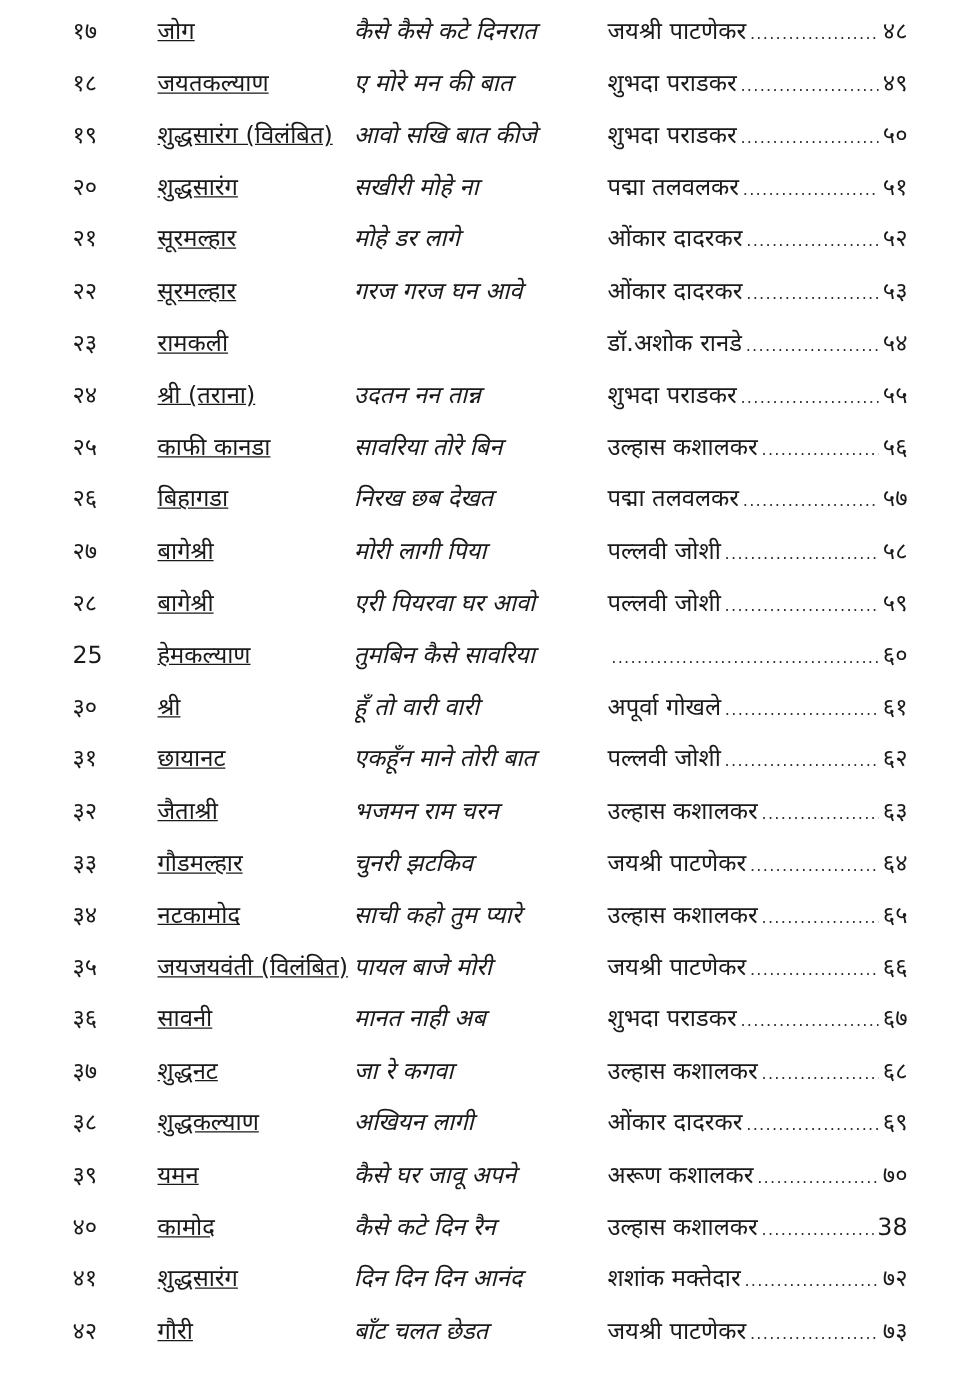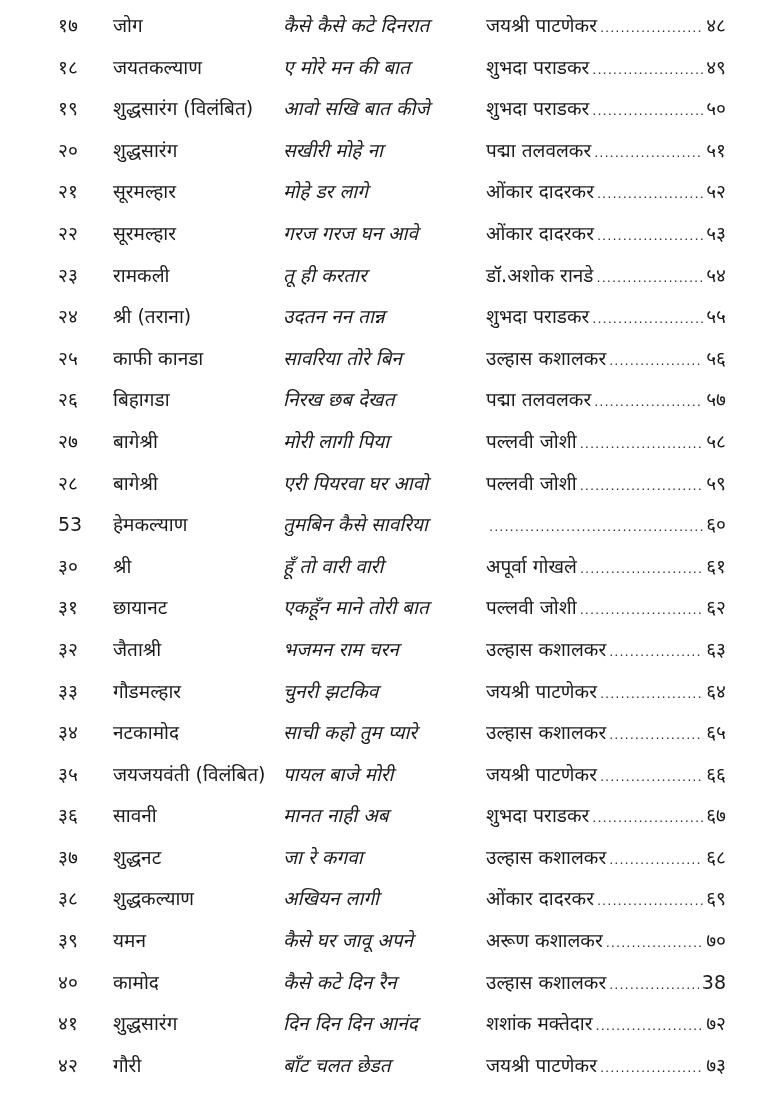--- a/index.html
+++ b/index.html
@@ -9,21 +9,21 @@
     font-family: "DejaVu Sans", "Liberation Sans", sans-serif;
   }
   .page { position: relative; width: 780px; height: 1108px; }
   .rows { position: absolute; top: 5px; left: 0; width: 780px; }
   .row {
     position: relative; height: 41.6px; font-size: 19px; line-height: 41.6px;
     white-space: nowrap;
   }
   .row span { position: absolute; top: 0; }
   .num   { left: 58px; }
-  .raga  { left: 113px; }
+  .raga  { left: 126px; text-decoration: underline; }
   .song  { left: 283px; font-style: italic; }
   .entry { left: 486px; width: 240px; display: flex; align-items: baseline; }
   .entry .artist { position: static; }
   .entry .leader {
     position: static; flex: 1; overflow: hidden; margin: 0 3px;
     letter-spacing: 1px; font-size: 13px; color: #333;
   }
   .entry .leader::after {
     content: "..........................................................................";
   }
@@ -90,21 +90,20 @@
     <span class="song">गरज गरज घन आवे</span>
     <span class="entry">
       <span class="artist">ओंकार दादरकर</span>
       <span class="leader"></span>
       <span class="pg">५३</span>
     </span>
   </div>
       <div class="row">
     <span class="num">२३</span>
     <span class="raga">रामकली</span>
-    <span class="song">तू ही करतार</span>
     <span class="entry">
       <span class="artist">डॉ.अशोक रानडे</span>
       <span class="leader"></span>
       <span class="pg">५४</span>
     </span>
   </div>
       <div class="row">
     <span class="num">२४</span>
     <span class="raga">श्री (तराना)</span>
     <span class="song">उदतन नन तान्न</span>
@@ -148,21 +147,21 @@
     <span class="num">२८</span>
     <span class="raga">बागेश्री</span>
     <span class="song">एरी पियरवा घर आवो</span>
     <span class="entry">
       <span class="artist">पल्लवी जोशी</span>
       <span class="leader"></span>
       <span class="pg">५९</span>
     </span>
   </div>
       <div class="row">
-    <span class="num">53</span>
+    <span class="num">25</span>
     <span class="raga">हेमकल्याण</span>
     <span class="song">तुमबिन कैसे सावरिया</span>
     <span class="entry">
       <span class="leader"></span>
       <span class="pg">६०</span>
     </span>
   </div>
       <div class="row">
     <span class="num">३०</span>
     <span class="raga">श्री</span>

